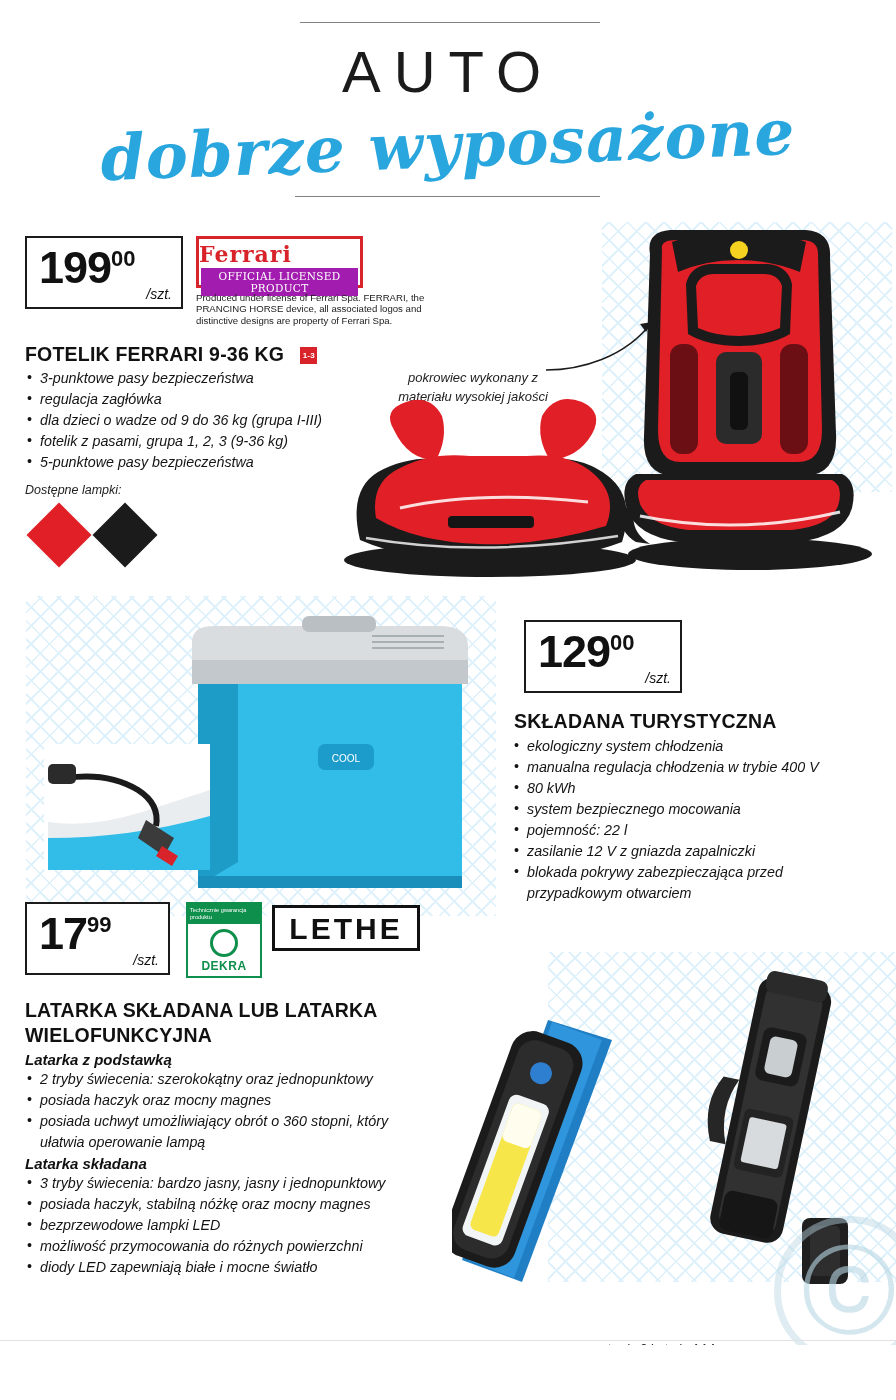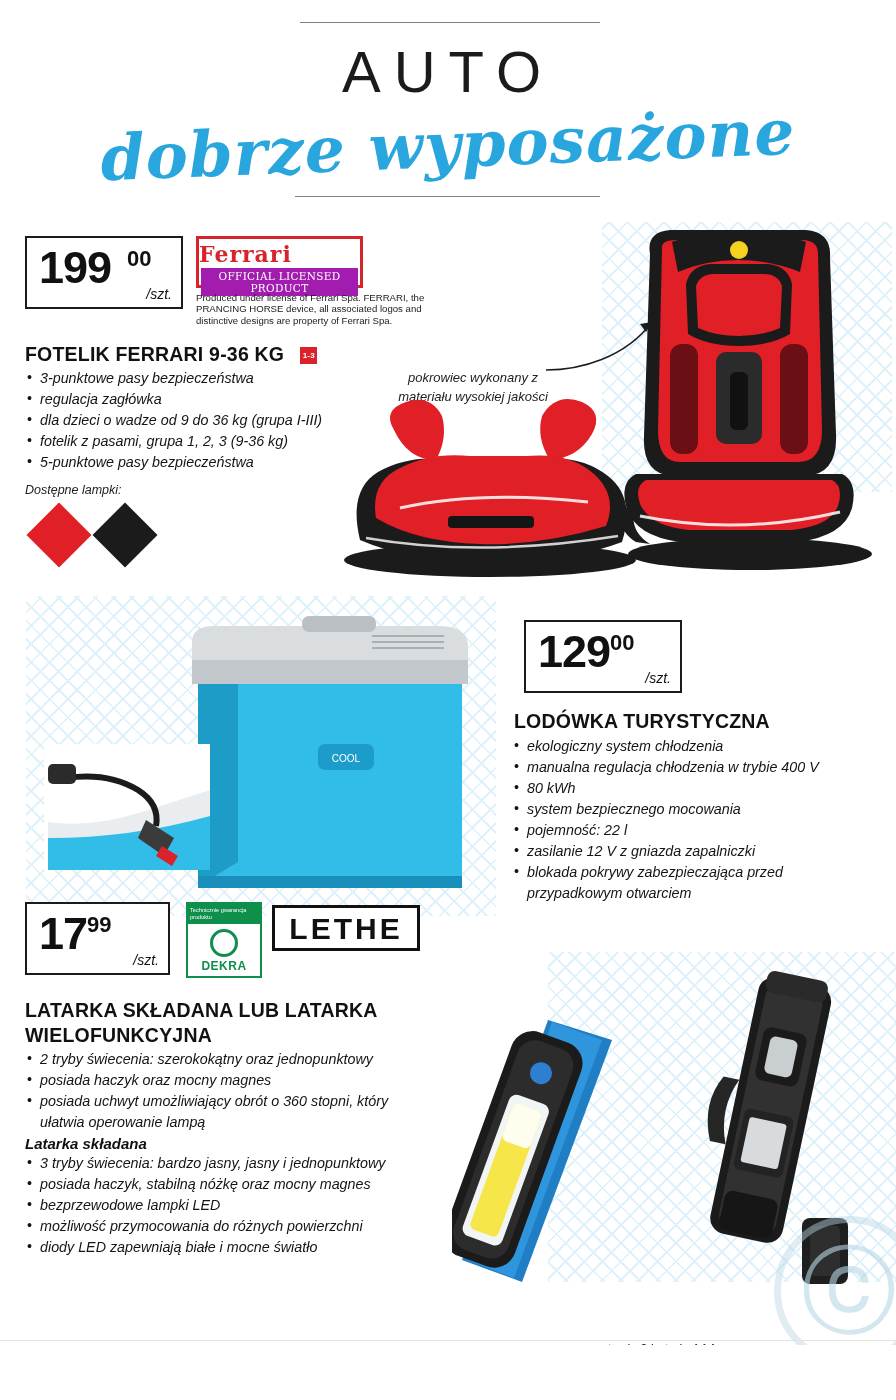--- a/index.html
+++ b/index.html
@@ -131,21 +131,21 @@
 
 <div class="page">
 
   <div class="header">
     <div class="hdr-line top"></div>
     <div class="hdr-auto">AUTO</div>
     <div class="hdr-script">dobrze wyposażone</div>
     <div class="hdr-line bottom"></div>
   </div>
 
-  <div class="price-box" style="left:25px; top:236px; width:158px; height:73px;gap:16px;">
+  <div class="price-box" style="left:25px; top:236px; width:158px; height:73px;">
     <span class="price-main">199</span>
     <span class="price-sup">00</span>
     <span class="price-unit">/szt.</span>
   </div>
 
   <div class="ferrari-badge">
     <div class="ferrari-word">Ferrari</div>
     <div class="ferrari-sub">OFFICIAL LICENSED PRODUCT</div>
   </div>
   <div class="ferrari-legal">Produced under license of Ferrari Spa. FERRARI, the PRANCING HORSE device, all associated logos and distinctive designs are property of Ferrari Spa.</div>
@@ -231,21 +231,21 @@
     <path d="M104,78 L132,96 L122,114 L96,96Z" fill="#3b3b3b"></path>
     <path d="M120,104 L136,114 L130,124 L114,114Z" fill="#d8232a"></path>
   </svg>
 
   <div class="price-box" style="left:524px; top:620px; width:158px; height:73px;">
     <span class="price-main">129</span>
     <span class="price-sup">00</span>
     <span class="price-unit">/szt.</span>
   </div>
 
-  <div class="prod-title fridge-title">LODÓWKA TURYSTYCZNA</div>
+  <div class="prod-title fridge-title">SKŁADANA TURYSTYCZNA</div>
 
   <ul class="bullets fridge-bullets">
     <li>ekologiczny system chłodzenia</li>
     <li>manualna regulacja chłodzenia w trybie 400 V</li>
     <li>80 kWh</li>
     <li>system bezpiecznego mocowania</li>
     <li>pojemność: 22 l</li>
     <li>zasilanie 12 V z gniazda zapalniczki</li>
     <li>blokada pokrywy zabezpieczająca przed przypadkowym otwarciem</li>
   </ul>
@@ -260,20 +260,21 @@
     <div class="dekra-top">Technicznie gwarancja produktu</div>
     <div class="dekra-ring"></div>
     <div class="dekra-name">DEKRA</div>
   </div>
 
   <div class="lethe">LETHE</div>
 
   <div class="prod-title" style="left:25px; top:998px; width:420px; line-height:25px;">LATARKA SKŁADANA LUB LATARKA WIELOFUNKCYJNA</div>
 
   <div style="position:absolute; left:25px; top:1049px; width:400px;">
+    <div class="sub-head">Latarka z podstawką</div>
     <ul class="bullets" style="position:relative; left:2px; top:0;">
       <li>2 tryby świecenia: szerokokątny oraz jednopunktowy</li>
       <li>posiada haczyk oraz mocny magnes</li>
       <li>posiada uchwyt umożliwiający obrót o 360 stopni, który ułatwia operowanie lampą</li>
     </ul>
     <div class="sub-head">Latarka składana</div>
     <ul class="bullets" style="position:relative; left:2px; top:0;">
       <li>3 tryby świecenia: bardzo jasny, jasny i jednopunktowy</li>
       <li>posiada haczyk, stabilną nóżkę oraz mocny magnes</li>
       <li>bezprzewodowe lampki LED</li>

